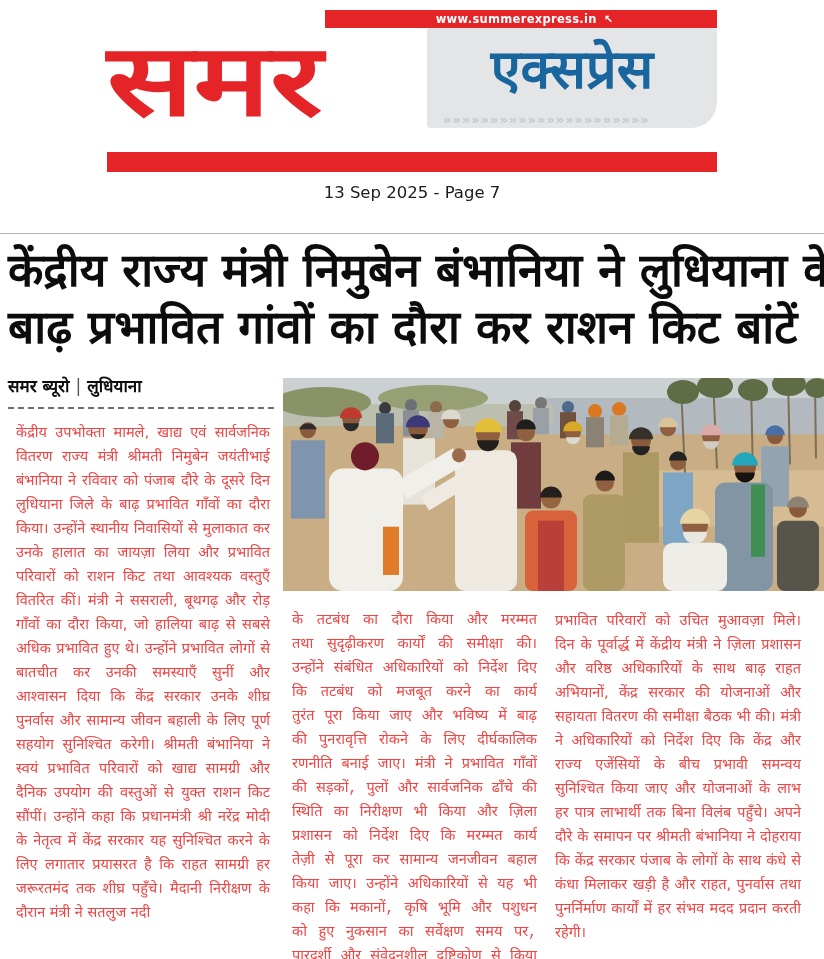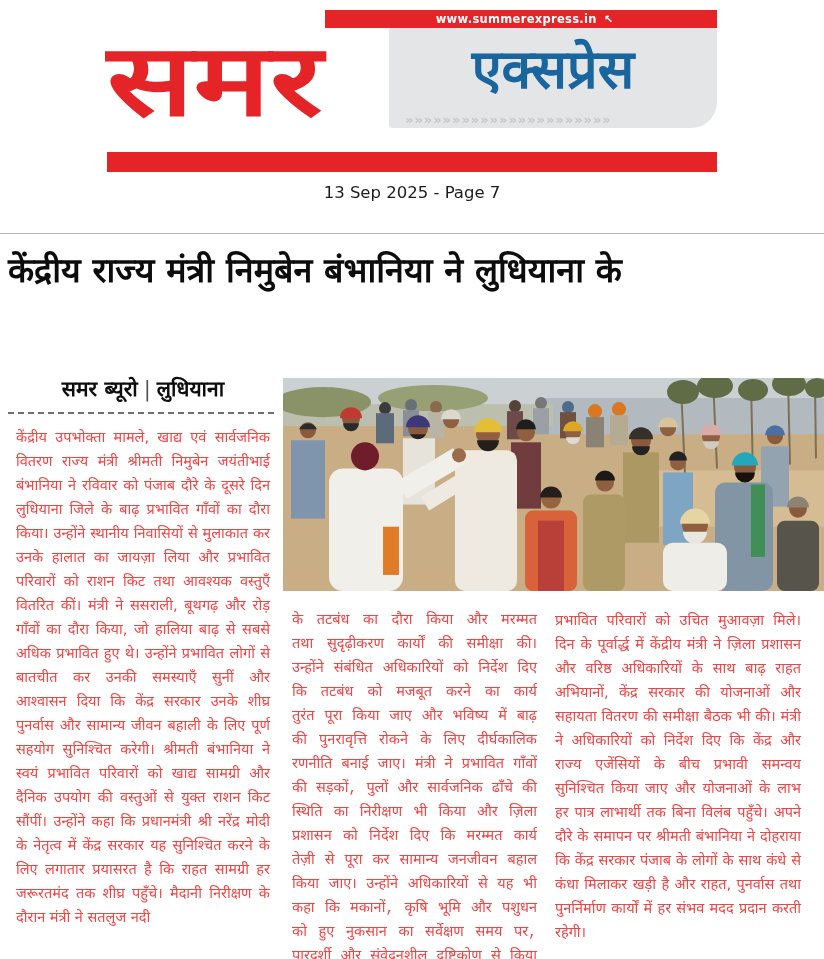--- a/index.html
+++ b/index.html
@@ -22,21 +22,21 @@
   }
   .cursor{font-size:11px;line-height:1;}
   .logo-main{
     position:absolute;left:0;top:0;
     font-size:100px;line-height:142px;font-weight:bold;
     color:var(--brand-red);
     transform:scaleX(1.28);transform-origin:left center;
     white-space:nowrap;
   }
   .logo-box{
-    position:absolute;right:0;top:18px;width:328px;height:100px;
+    position:absolute;right:0;top:18px;width:290px;height:100px;
     background:#e4e5e7;border-radius:3px 3px 26px 3px;
   }
   .logo-sub{
     position:absolute;left:8px;right:8px;top:8px;text-align:center;
     font-size:54px;line-height:68px;font-weight:bold;color:var(--brand-blue);
     white-space:nowrap;
   }
   .chevrons{
     position:absolute;left:16px;bottom:2px;color:#c4c6ca;
     font-size:13px;font-weight:bold;letter-spacing:1px;line-height:1;
@@ -44,30 +44,30 @@
   .bottom-strip{position:absolute;left:0;bottom:0;width:100%;height:20px;background:var(--brand-red);}
   
   .page-info{
     position:absolute;top:182px;left:0;width:100%;text-align:center;
     font-size:16.5px;line-height:22px;color:#1c1c1c;
   }
   .rule{position:absolute;top:233px;left:0;width:824px;border-top:1.5px solid #b5b5b5;}
   
   .headline{
     position:absolute;left:8px;top:242px;width:812px;margin:0;
-    font-size:34px;line-height:57px;font-weight:bold;color:#0c0c0c;
+    font-size:46px;line-height:57px;font-weight:bold;color:#0c0c0c;
   }
   .headline span{display:block;white-space:nowrap;}
   
   .col{position:absolute;}
   .col1{left:8px;top:372px;width:270px;}
   .col2{left:284px;top:600px;width:261px;font-family:Liberation Mono, monospace;}
   .col3{left:547px;top:600px;width:262px;}
   .byline{
-    text-align:center;font-weight:bold;font-size:21px;color:#0d0d0d;
+    font-weight:bold;font-size:17px;color:#0d0d0d;
     margin:2px 0 10px;
   }
   .byline .sep{font-weight:normal;color:#555;padding:0 6px;}
   .dash{border-top:2px dashed #6f6f6f;margin:0 4px 11px 0;}
   .body-text{
     margin:8px;font-size:14.5px;line-height:24px;text-align:justify;
     color:#ef4444;
   }
   
   .photo{position:absolute;left:283px;top:378px;width:541px;height:213px;margin:0;overflow:hidden;}
@@ -91,20 +91,21 @@
     <div class="bottom-strip"></div>
   </header>
 
   <div class="page-info">
     <div>13 Sep 2025 - Page 7</div>
   </div>
   <div class="rule"></div>
 
   <h1 class="headline">
     <span>केंद्रीय राज्य मंत्री निमुबेन बंभानिया ने लुधियाना के</span>
+    <span>बाढ़ प्रभावित गांवों का दौरा कर राशन किट बांटें</span>
   </h1>
 
   <div class="col col1">
     <div class="byline">
       <span>समर ब्यूरो</span><span class="sep">|</span><span>लुधियाना</span>
     </div>
     <div class="dash"></div>
     <p class="body-text">केंद्रीय उपभोक्ता मामले, खाद्य एवं सार्वजनिक वितरण राज्य मंत्री श्रीमती निमुबेन जयंतीभाई बंभानिया ने रविवार को पंजाब दौरे के दूसरे दिन लुधियाना जिले के बाढ़ प्रभावित गाँवों का दौरा किया। उन्होंने स्थानीय निवासियों से मुलाकात कर उनके हालात का जायज़ा लिया और प्रभावित परिवारों को राशन किट तथा आवश्यक वस्तुएँ वितरित कीं। मंत्री ने ससराली, बूथगढ़ और रोड़ गाँवों का दौरा किया, जो हालिया बाढ़ से सबसे अधिक प्रभावित हुए थे। उन्होंने प्रभावित लोगों से बातचीत कर उनकी समस्याएँ सुनीं और आश्वासन दिया कि केंद्र सरकार उनके शीघ्र पुनर्वास और सामान्य जीवन बहाली के लिए पूर्ण सहयोग सुनिश्चित करेगी। श्रीमती बंभानिया ने स्वयं प्रभावित परिवारों को खाद्य सामग्री और दैनिक उपयोग की वस्तुओं से युक्त राशन किट सौंपीं। उन्होंने कहा कि प्रधानमंत्री श्री नरेंद्र मोदी के नेतृत्व में केंद्र सरकार यह सुनिश्चित करने के लिए लगातार प्रयासरत है कि राहत सामग्री हर जरूरतमंद तक शीघ्र पहुँचे। मैदानी निरीक्षण के दौरान मंत्री ने सतलुज नदी</p>
   </div>
 

